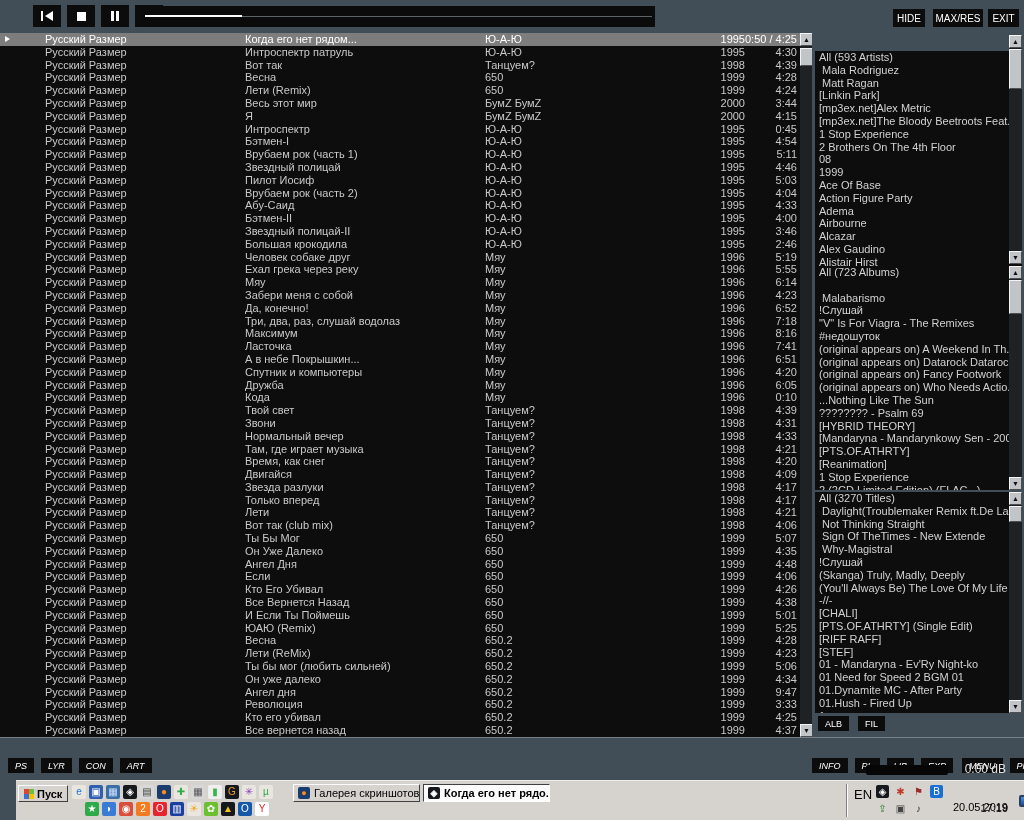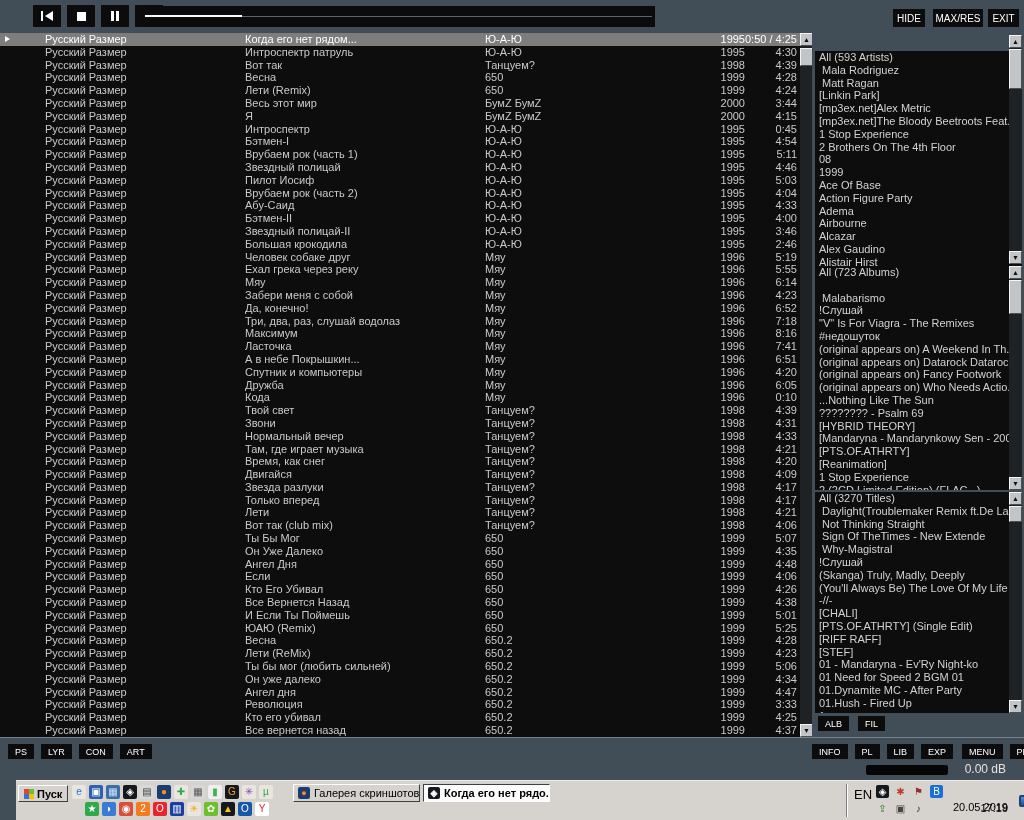--- a/index.html
+++ b/index.html
@@ -44,21 +44,21 @@
   .sidebar { position:absolute; left:812px; top:0; width:212px; height:704px; background:#424e57; }
   .listbox { position:absolute; left:3px; width:207px; background:#0d0d0d; overflow:hidden;
              color:#d2d2d2; font-size:11px; }
   .listbox .li { height:12.8px; line-height:12.8px; white-space:pre; padding-left:4px; overflow:hidden; }
   .minibtn { background:#0c0c0c; color:#fff; font-size:9px; height:15px; padding:0 7px;
              display:flex; align-items:center; justify-content:center; }
 
   
   .bottombar { position:absolute; left:0; top:737px; width:1024px; height:43px;
                background:#424e57; border-top:1px solid #75828b; }
-  .bbrow { position:absolute; top:6px; display:flex; gap:7px; }
+  .bbrow { position:absolute; top:20px; display:flex; gap:7px;font-style:italic; }
   .status { position:absolute; color:#e2e2e2; font-size:12px; white-space:nowrap; }
   .volbar { position:absolute; left:866px; top:27px; width:82px; height:10px; background:#060606; border-radius:2px; }
 
   
   .taskbar { position:absolute; left:0; top:780px; width:1024px; height:40px;
              background:#d6d3ce; border-top:1px solid #efede8; color:#000;margin-left:16px; }
   .startbtn { position:absolute; left:2px; top:4px; height:17px; background:#d6d3ce;
               border:1px solid; border-color:#fff #404040 #404040 #fff;
               display:flex; align-items:center; gap:3px; padding:0 5px;
               font-weight:bold; font-size:11px; }
@@ -523,21 +523,21 @@
           <div>650.2</div>
           <div class="num">1999</div>
           <div class="num">4:34</div>
         </div>
         <div class="trow">
           <div class="gut"></div>
           <div>Русский Размер</div>
           <div>Ангел дня</div>
           <div>650.2</div>
           <div class="num">1999</div>
-          <div class="num">4:47</div>
+          <div class="num">9:47</div>
         </div>
         <div class="trow">
           <div class="gut"></div>
           <div>Русский Размер</div>
           <div>Революция</div>
           <div>650.2</div>
           <div class="num">1999</div>
           <div class="num">3:33</div>
         </div>
         <div class="trow">

